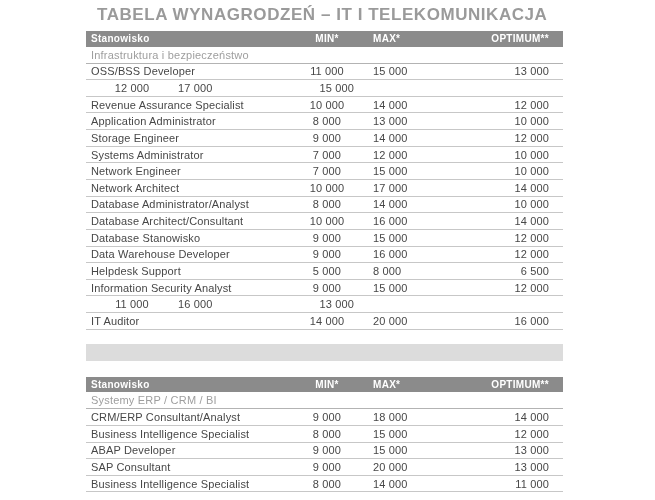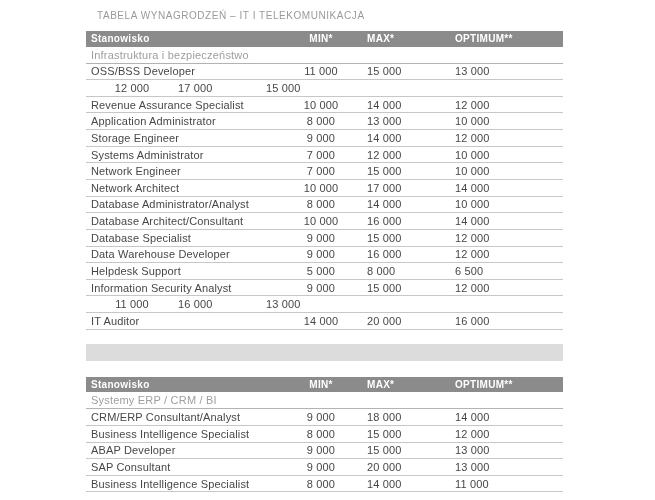--- a/index.html
+++ b/index.html
@@ -5,21 +5,21 @@
   html,body{margin:0;padding:0;}
   body{
     width:655px;height:500px;background:#ffffff;
     font-family:"Liberation Sans","DejaVu Sans",sans-serif;
     -webkit-font-smoothing:antialiased;
   }
   .page{position:relative;width:655px;height:500px;background:#ffffff;overflow:hidden;}
   .content{position:absolute;left:86px;top:0;width:477px;}
   .title-wrap{box-sizing:border-box;height:31px;padding-top:5px;padding-left:11px;}
   .title{
-    font-size:10px;font-weight:normal;color:#9a9a9a;letter-spacing:0.55px;
+    font-size:17px;font-weight:bold;color:#9a9a9a;letter-spacing:0.55px;
     white-space:nowrap;
     margin-top:40px;
   }
   .salary-table{width:100%;}
   .t-head{
     box-sizing:border-box;height:15.5px;display:flex;align-items:center;
     background:#8b8b8b;color:#ffffff;font-size:10px;font-weight:bold;
     letter-spacing:0.3px;
   }
   .section-row{
@@ -28,21 +28,21 @@
     letter-spacing:0.2px;
   }
   .data-row{
     box-sizing:border-box;height:16.65px;display:flex;align-items:center;
     color:#474747;font-size:11px;border-bottom:1px solid #c7c7c7;
     letter-spacing:0.15px;
   }
   .col-name{flex:1 1 auto;padding-left:5px;text-align:left;white-space:nowrap;overflow:hidden;}
   .col-min{flex:0 0 92px;text-align:center;white-space:nowrap;}
   .col-max{flex:0 0 88px;text-align:left;white-space:nowrap;}
-  .col-opt{flex:0 0 88px;padding-right:20px;white-space:nowrap;}
+  .col-opt{flex:0 0 88px;text-align:right;padding-right:14px;white-space:nowrap;}
   .separator-band{
     box-sizing:border-box;height:17px;width:100%;background:#dcdcdc;
     margin-top:14px;margin-bottom:16px;
   }
 </style>
 </head>
 <body>
 
 <div class="page">
   <div class="content">
@@ -113,21 +113,21 @@
             <div class="col-max">14 000</div>
             <div class="col-opt">10 000</div>
           </div>
           <div class="data-row">
             <div class="col-name">Database Architect/Consultant</div>
             <div class="col-min">10 000</div>
             <div class="col-max">16 000</div>
             <div class="col-opt">14 000</div>
           </div>
           <div class="data-row">
-            <div class="col-name">Database Specialist</div>
+            <div class="col-name">Database Stanowisko</div>
             <div class="col-min">9 000</div>
             <div class="col-max">15 000</div>
             <div class="col-opt">12 000</div>
           </div>
           <div class="data-row">
             <div class="col-name">Data Warehouse Developer</div>
             <div class="col-min">9 000</div>
             <div class="col-max">16 000</div>
             <div class="col-opt">12 000</div>
           </div>

